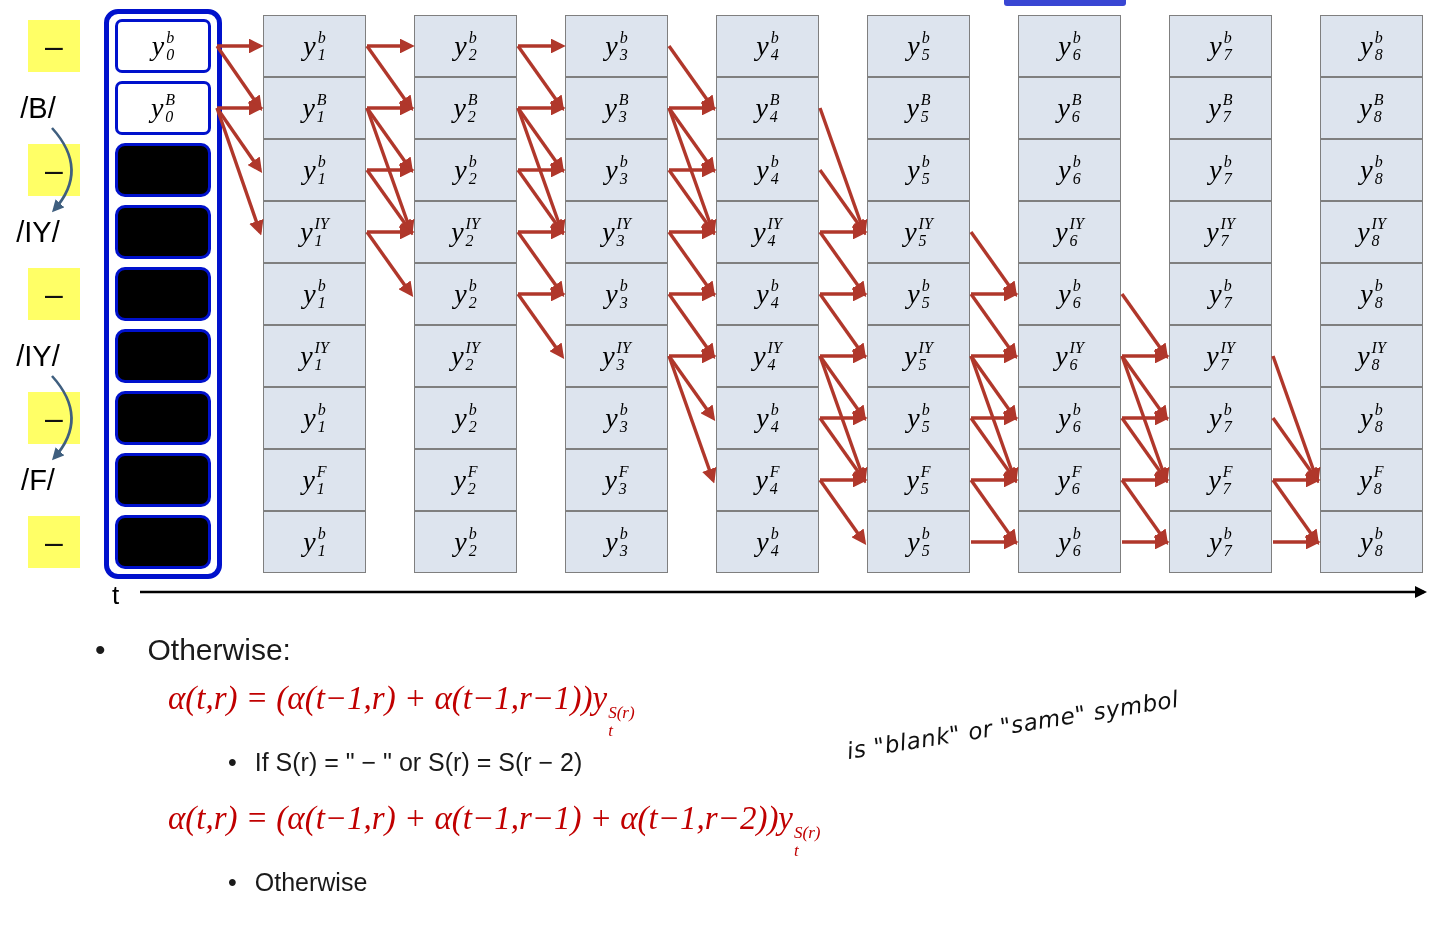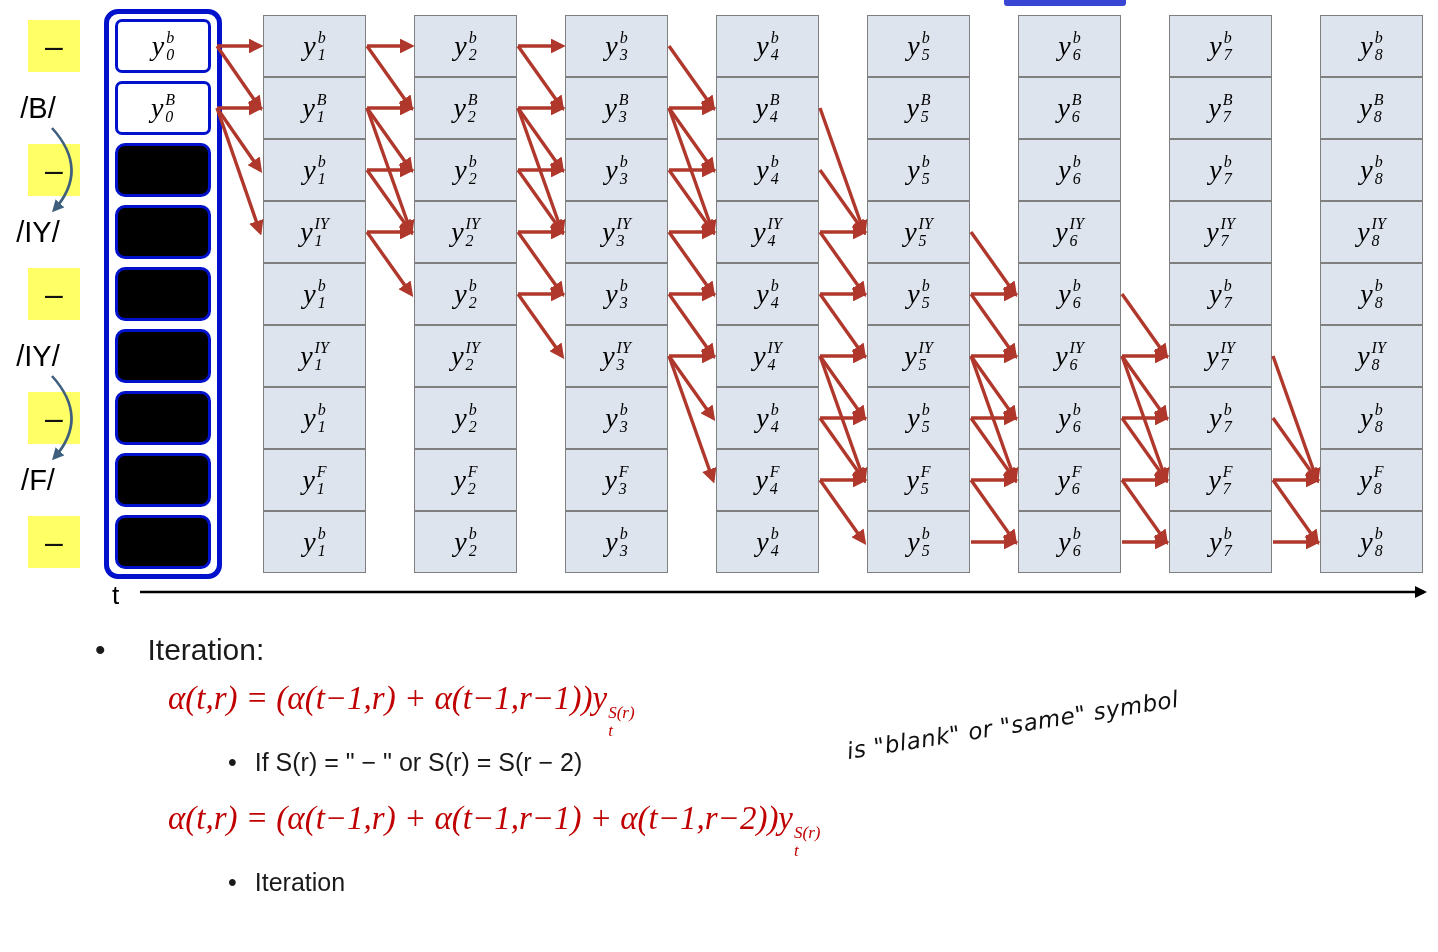--- a/index.html
+++ b/index.html
@@ -844,21 +844,21 @@
       <line x1="1273" y1="542" x2="1317" y2="542" class="edge" marker-end="url(#ahRed)"></line>
       <path d="M 52 128 Q 90 170 54 210" class="arc" marker-end="url(#ahDark)"></path>
       <path d="M 52 376 Q 90 418 54 458" class="arc" marker-end="url(#ahDark)"></path>
       <line x1="140" y1="592" x2="1424" y2="592" class="axis" marker-end="url(#ahBlack)"></line>
     </svg>
 
   <div class="axis-label">t</div>
 
   <div class="bullet-row">
     <span class="dot">•</span>
-    <span>Iteration:</span>
+    <span>Otherwise:</span>
   </div>
 
   <div class="formula f1">α(t,r) =  (α(t−1,r) + α(t−1,r−1))y<span class="ss">
         <span class="ssup">S(r)</span>
         <span class="ssub">t</span>
       </span></div>
 
   <div class="sub-bullet c1">
     <span>•</span>
     <span>If S(r) = " − " or S(r) = S(r − 2)</span>
@@ -866,17 +866,17 @@
 
   <div class="handnote">is  "blank"  or  "same"  symbol</div>
 
   <div class="formula f2">α(t,r) =  (α(t−1,r) + α(t−1,r−1) + α(t−1,r−2))y<span class="ss">
         <span class="ssup">S(r)</span>
         <span class="ssub">t</span>
       </span></div>
 
   <div class="sub-bullet c2">
     <span>•</span>
-    <span>Iteration</span>
+    <span>Otherwise</span>
   </div>
 
   <div class="page-number">161</div>
 </div>
 
 </body></html>

